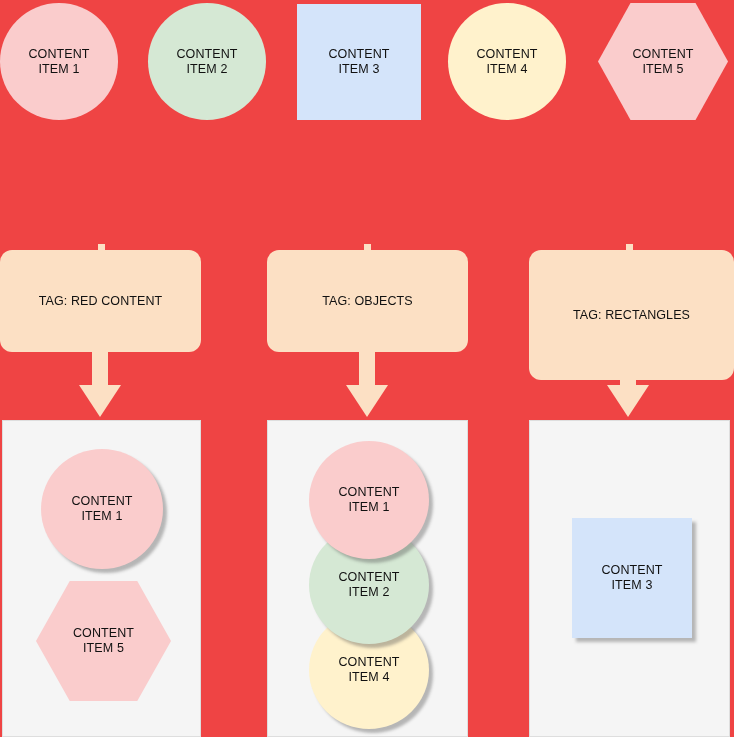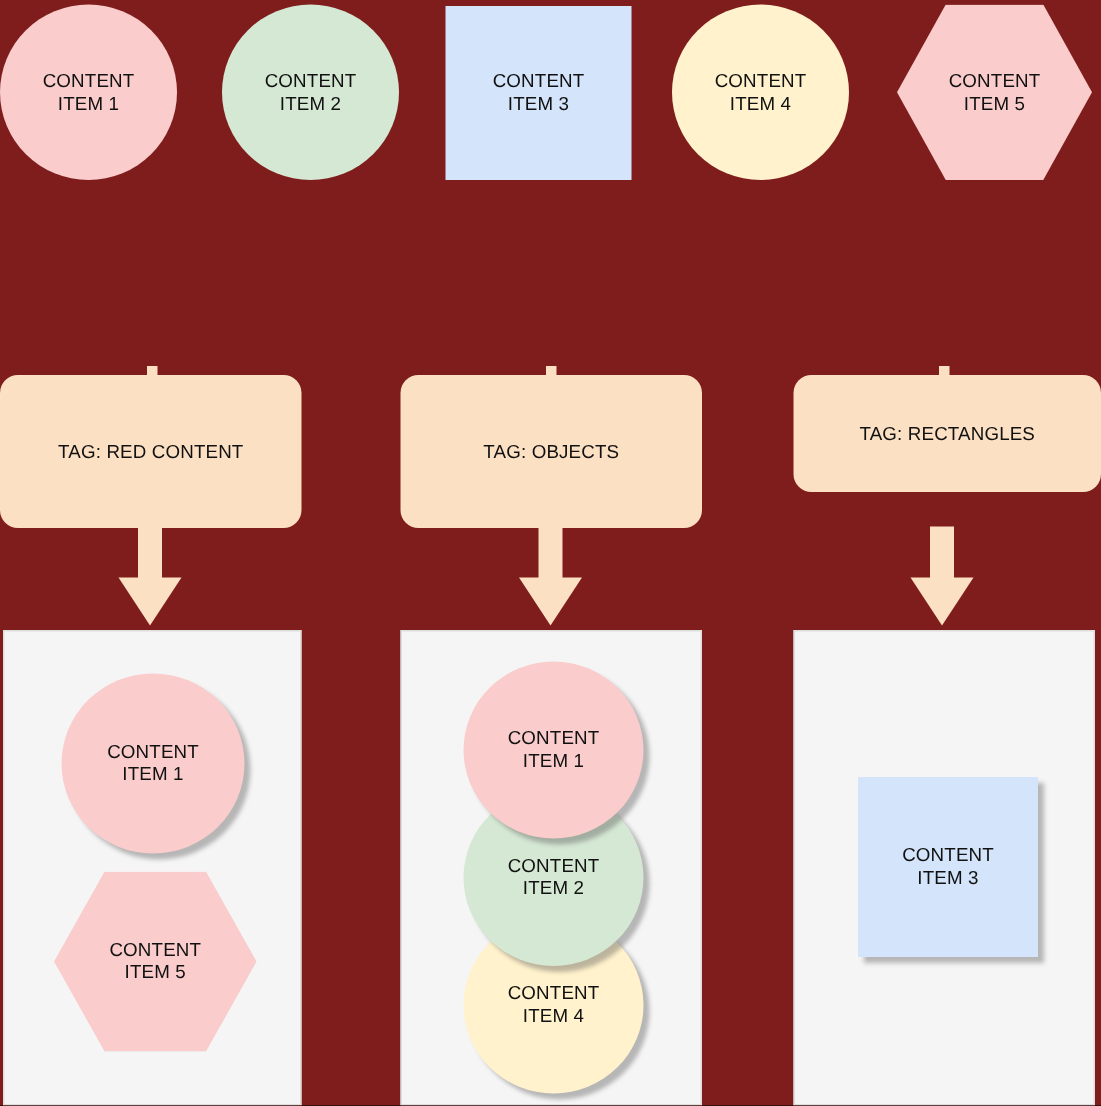--- a/index.html
+++ b/index.html
@@ -4,21 +4,21 @@
 <style>
   html, body {
     margin: 0;
     padding: 0;
     background: #000000;
   }
   #canvas {
     position: relative;
     width: 734px;
     height: 737px;
-    background: #7f1d1d;
+    background: #ef4444;
     overflow: hidden;
     font-family: "Liberation Sans", sans-serif;
   }
 
   .shape-label {
     position: relative;
     z-index: 3;
     text-align: center;
     font-size: 12.5px;
     line-height: 15px;
@@ -145,21 +145,21 @@
   <div class="tag-box" style="left:0px; top:250px; width:201px; height:102px; background:#FCE0C4;">
     <span class="tag-text">TAG: RED CONTENT</span>
   </div>
 
   <div class="tag-stub" style="left:364px; top:244px; background:#FCE0C4;"></div>
   <div class="tag-box" style="left:267px; top:250px; width:201px; height:102px; background:#FCE0C4;">
     <span class="tag-text">TAG: OBJECTS</span>
   </div>
 
   <div class="tag-stub" style="left:626px; top:244px; background:#FCE0C4;"></div>
-  <div class="tag-box" style="left:529px; top:250px; width:205px; height:78px; background:#FCE0C4;">
+  <div class="tag-box" style="left:529px; top:250px; width:205px; height:130px; background:#FCE0C4;">
     <span class="tag-text">TAG: RECTANGLES</span>
   </div>
 
   <div class="arrow" style="left:79px; top:351px;">
     <div class="shaft" style="background:#FCE0C4;"></div>
     <div class="head"></div>
   </div>
 
   <div class="arrow" style="left:346px; top:351px;">
     <div class="shaft" style="background:#FCE0C4;"></div>

